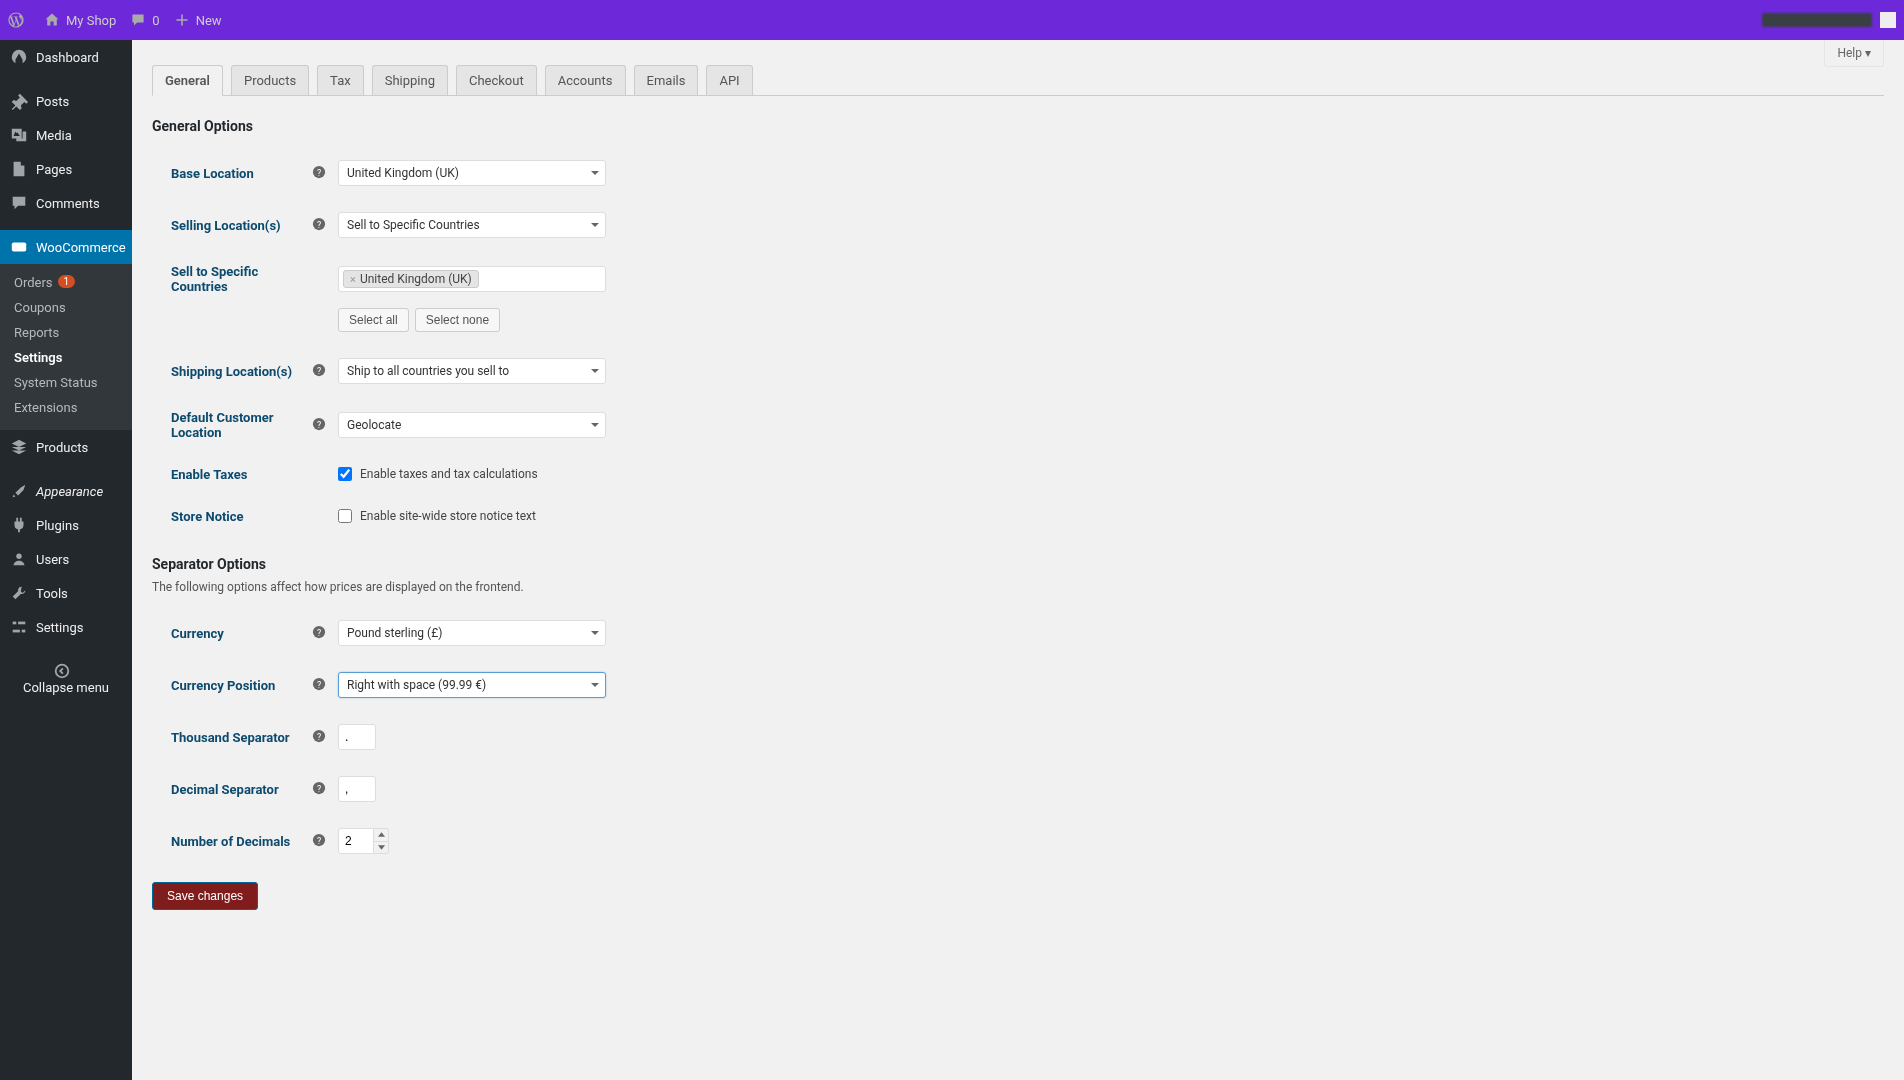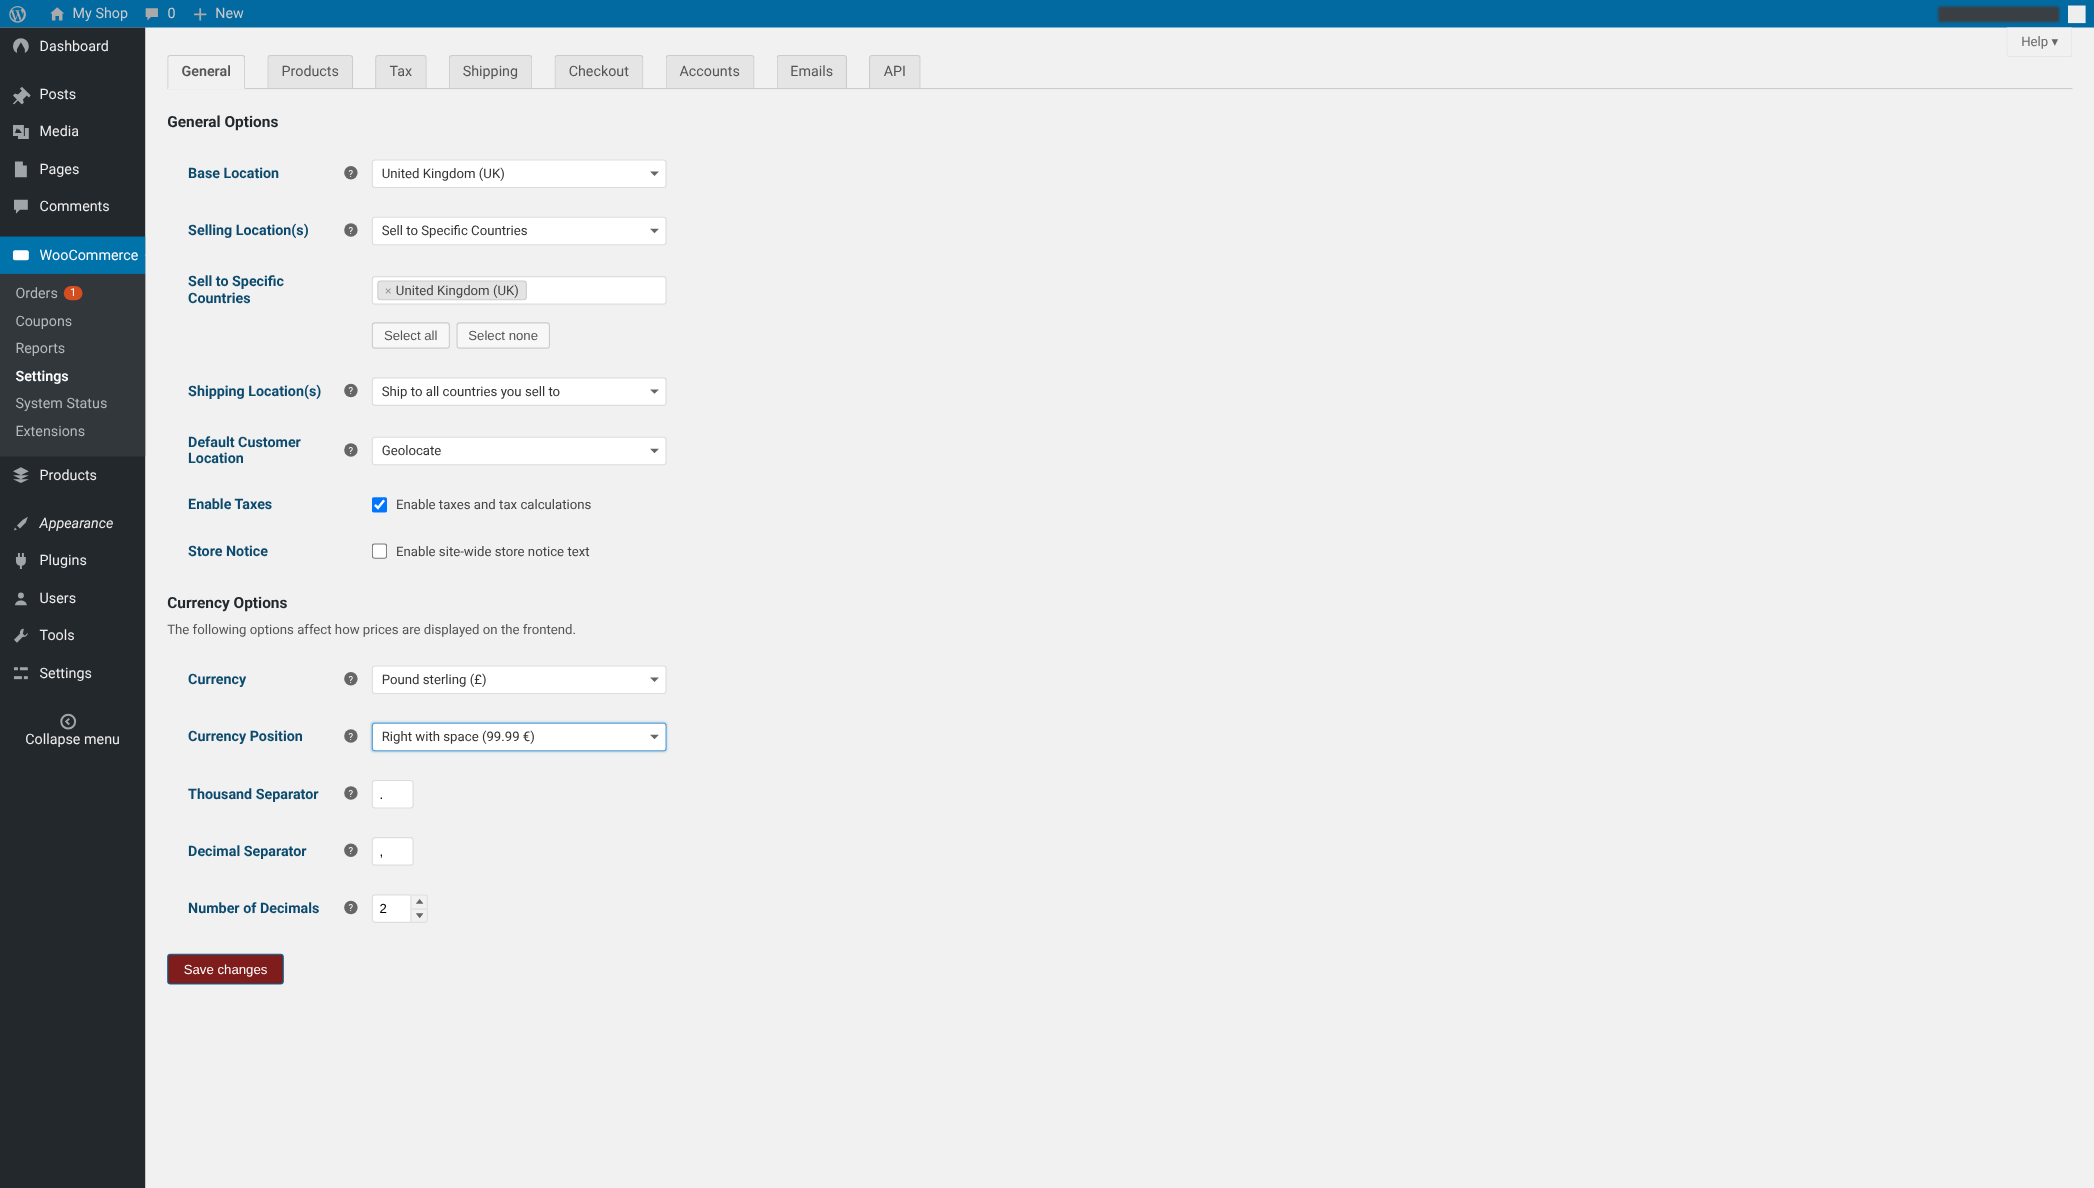--- a/index.html
+++ b/index.html
@@ -1,38 +1,38 @@
 <!DOCTYPE html>
 <html><head>
 <meta charset="utf-8">
 <style>
 * { box-sizing: border-box; margin: 0; padding: 0; }
 body { font-family: -apple-system, BlinkMacSystemFont, "Segoe UI", Roboto, Helvetica, Arial, sans-serif; font-size: 13px; color: #444; background: #f1f1f1; width: 1904px; }
-.adminbar { height: 25px; background: #0369a1; color: #eee; display: flex; align-items: center; padding: 2px 8px; font-size: 13px; }
+.adminbar { height: 40px; background: #6d28d9; color: #eee; display: flex; align-items: center; padding: 2px 8px; font-size: 13px; }
 .ab-item { display: flex; align-items: center; margin-right: 14px; color: #ccc; cursor: pointer; }
 .ab-item svg, .ab-item .icon { width: 16px; height: 16px; fill: #aaa; margin-right: 6px; }
 .ab-right { margin-left: auto; display: flex; align-items: center; }
 .ab-blur { width: 110px; height: 14px; background: #3a3f44; filter: blur(1px); margin-right: 8px; border-radius: 2px; }
 .avatar { width: 16px; height: 16px; background: #eee; }
 .wrap { display: flex; }
 .sidebar { width: 132px; background: #23282d; min-height: 1055px; color: #eee; }
 .menu-item { display: flex; align-items: center; padding: 8px 10px; color: #eee; cursor: pointer; font-size: 13px; position: relative; }
 .menu-item .mi-icon { width: 18px; height: 18px; margin-right: 8px; display: flex; align-items: center; justify-content: center; }
 .menu-item .mi-icon svg { width: 18px; height: 18px; fill: #a0a5aa; }
 .menu-item.current { background: #0073aa; color: #fff; }
 .menu-item.current .mi-icon svg { fill: #fff; }
 .menu-item.current::after { content: ''; position: absolute; right: -8px; top: 50%; margin-top: -8px; border: 8px solid transparent; border-right-color: #f1f1f1; }
 .submenu { background: #32373c; padding: 6px 0 10px; }
 .submenu .sub-item { padding: 5px 10px 5px 14px; color: #b4b9be; font-size: 13px; cursor: pointer; display: flex; align-items: flex-start; }
 .submenu .sub-item.current { color: #fff; font-weight: 600; }
 .badge { display: inline-block; background: #d54e21; color: #fff; border-radius: 9px; font-size: 10px; padding: 1px 6px; margin-left: 5px; }
 .content { flex: 1; position: relative; padding: 0 20px 40px; }
 .help-tab { position: absolute; top: 0; right: 20px; background: #f1f1f1; border: 1px solid #e5e5e5; border-top: none; padding: 6px 12px; font-size: 12px; color: #666; cursor: pointer; border-radius: 0 0 3px 3px; }
 .tabs { margin-top: 25px; border-bottom: 1px solid #ccc; display: flex; }
-.tab { background: #e5e5e5; border: 1px solid #ccc; border-bottom: none; padding: 7px 12px; margin-right: 20px; color: #555; cursor: pointer; font-size: 13px; border-radius: 3px 3px 0 0; }
+.tab { background: #e5e5e5; border: 1px solid #ccc; border-bottom: none; padding: 7px 12px; margin-right: 8px; color: #555; cursor: pointer; font-size: 13px; border-radius: 3px 3px 0 0; }
 .tab.active { background: #f1f1f1; border-bottom: 1px solid #f1f1f1; margin-bottom: -1px; color: #555; font-weight: 600; }
 h3.section { font-size: 14px; font-weight: 700; color: #23282d; margin: 22px 0 8px; }
 p.desc { font-size: 12px; color: #555; margin-bottom: 6px; }
 .form-row { display: flex; align-items: center; margin-top: 26px; }
 .form-row .label { width: 160px; font-size: 13px; font-weight: 700; color: #0c4a6e; padding-left: 19px; }
 .form-row .helpq { width: 16px; height: 16px; margin-right: 10px; }
 .form-row .helpq svg { width: 14px; height: 14px; fill: #666; }
 .select2 { width: 268px; height: 26px; background: #fff; border: 1px solid #ddd; border-radius: 3px; display: flex; align-items: center; padding: 0 26px 0 8px; position: relative; cursor: pointer; font-size: 12px; color: #333; }
 .select2.focus { border-color: #5b9dd9; box-shadow: 0 0 2px rgba(30,140,190,.4); }
 .select2 .arrow { position: absolute; right: 6px; top: 50%; margin-top: -2px; border: 4px solid transparent; border-top-color: #666; }
@@ -309,21 +309,21 @@
 
     <div class="form-row">
       <div class="label">Store Notice</div>
       <div class="helpq" style="visibility:hidden;"><svg viewBox="0 0 16 16"></svg></div>
       <div class="checkbox-row">
         <input type="checkbox" style="">
         <span class="cb-label">Enable site-wide store notice text</span>
       </div>
     </div>
 
-    <h3 class="section" style="margin-top:32px;">Currency Options</h3>
+    <h3 class="section" style="margin-top:32px;">Separator Options</h3>
     <p class="desc">The following options affect how prices are displayed on the frontend.</p>
 
     <div class="form-row">
       <div class="label">Currency</div>
       <div class="helpq"><svg viewBox="0 0 16 16">
             <circle cx="8" cy="8" r="7"></circle>
             <text x="8" y="12" text-anchor="middle" fill="#fff" font-size="10">?</text>
           </svg></div>
       <div class="select2">
         <span>Pound sterling (£)</span>

